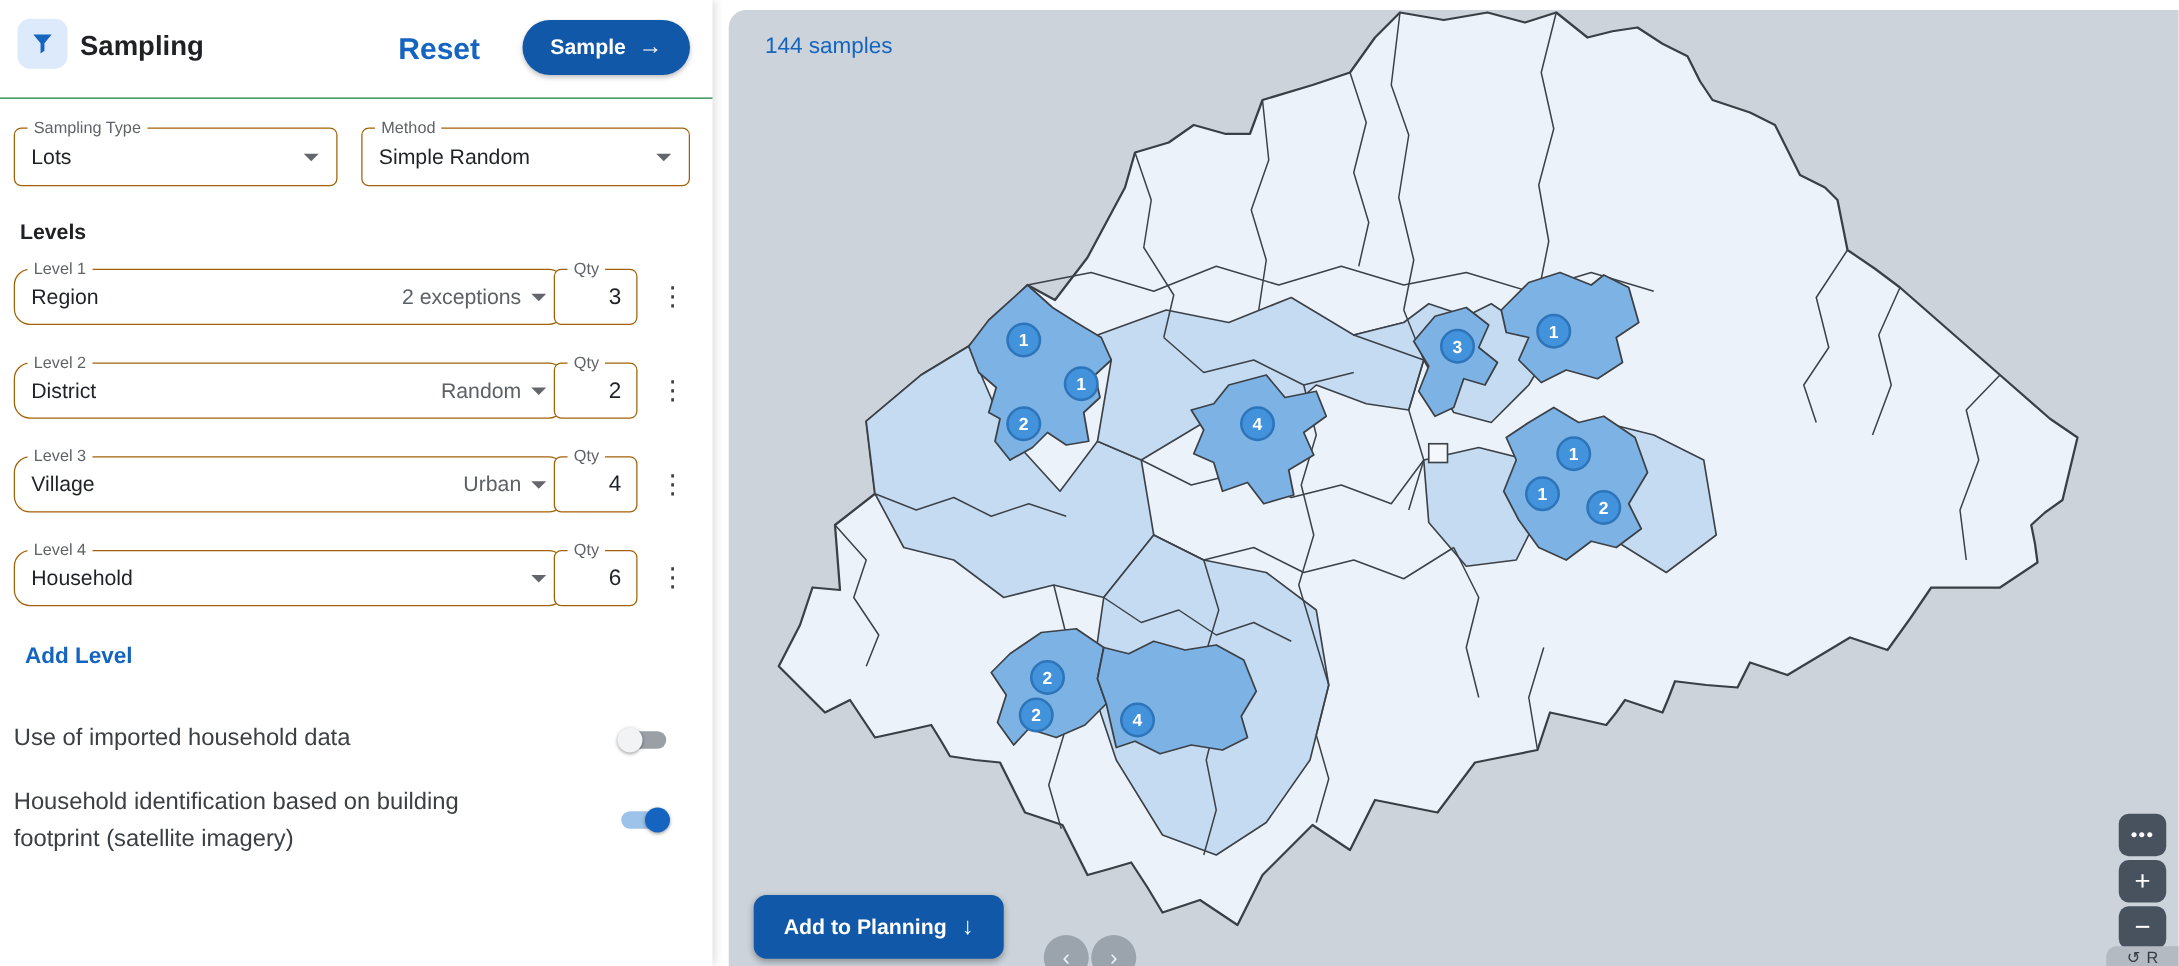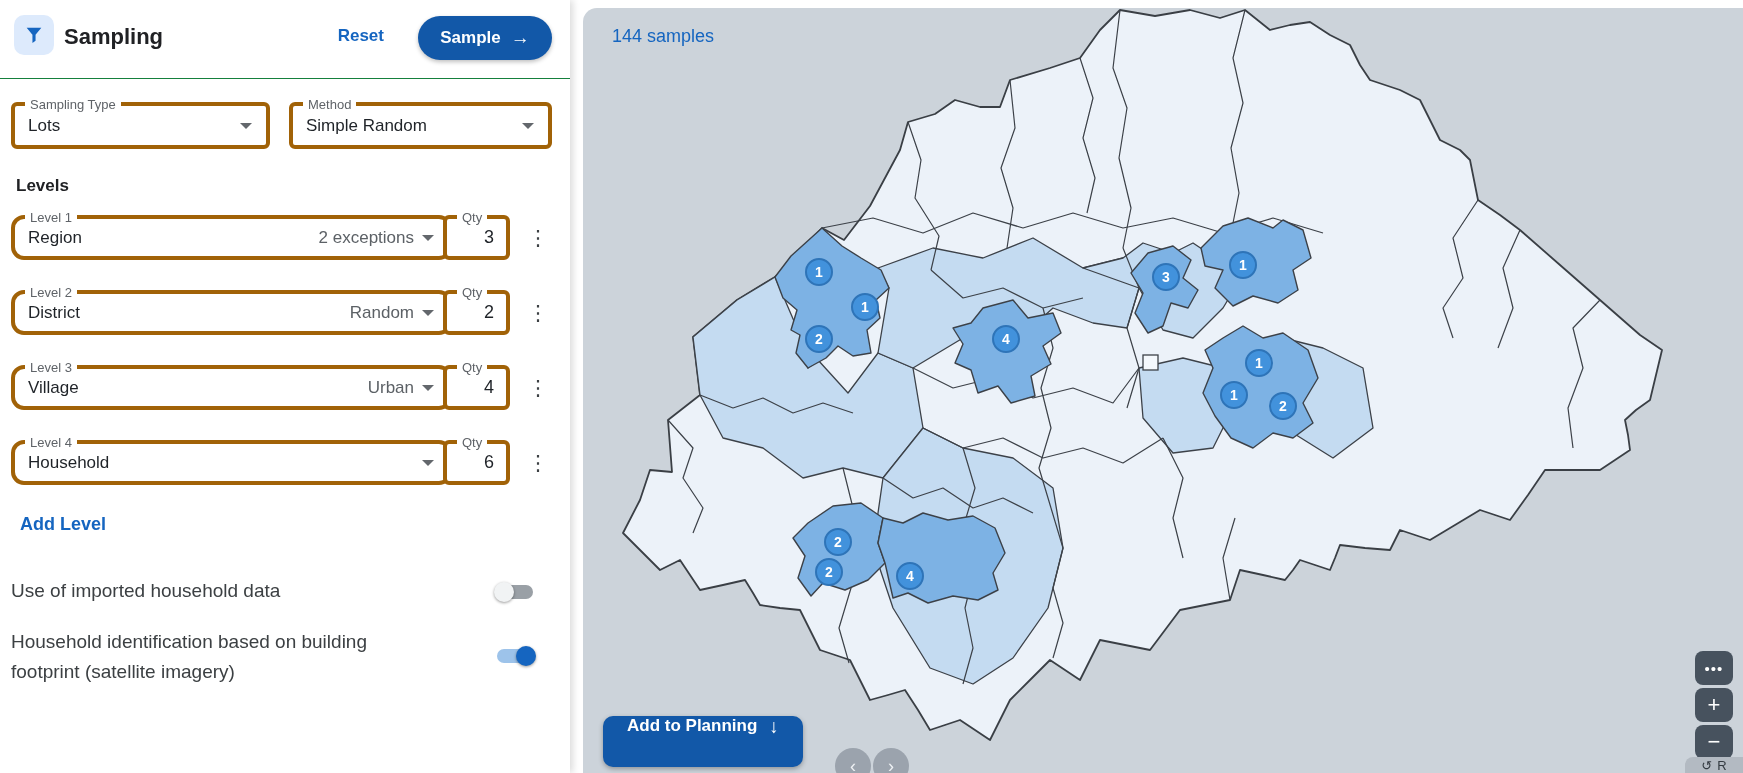--- a/index.html
+++ b/index.html
@@ -7,29 +7,29 @@
               font-family:"Liberation Sans", sans-serif; }
   .app { position:relative; width:1743px; height:773px; }
 
   
   .panel { position:absolute; left:0; top:0; width:570px; height:773px; background:#fff;
            box-shadow:3px 0 7px rgba(0,0,0,.14); z-index:2; }
   .panel-header { position:relative; height:79px; border-bottom:1px solid #15803d; }
   .funnel-box { position:absolute; left:14px; top:15px; width:40px; height:40px; border-radius:10px;
                 background:#ddeafc; display:flex; align-items:center; justify-content:center; }
   .page-title { position:absolute; left:64px; top:24px; font-size:22px; font-weight:bold; color:#202124; }
-  .reset-link { position:absolute; right:186px; top:26px; font-size:17px; font-weight:bold; color:#1565c0; cursor:pointer; }
+  .reset-link { position:absolute; right:186px; top:26px; font-size:24px; font-weight:bold; color:#1565c0; cursor:pointer; }
   .sample-btn { position:absolute; right:18px; top:16px; width:134px; height:44px; border:none; border-radius:24px;
                 background:#1258a8; color:#fff; font-size:17px; font-weight:bold; cursor:pointer;
                 display:flex; align-items:center; justify-content:center; gap:10px;
                 font-family:"Liberation Sans", sans-serif; box-shadow:0 2px 4px rgba(0,0,0,.25); }
   .arrow-glyph { font-size:19px; font-weight:bold; }
 
   
-  .field { position:absolute; border:4px solid #a16207; border-radius:6px; background:#fff; }
+  .field { position:absolute; border:1px solid #a16207; border-radius:6px; background:#fff; }
   .field .flabel { position:absolute; top:-9px; left:10px; background:#fff; padding:0 5px;
                    font-size:13px; color:#5f6368; white-space:nowrap; }
   .field .fvalue { position:absolute; left:13px; top:50%; transform:translateY(-50%);
                    font-size:17px; color:#1f2328; white-space:nowrap; }
   .caret { width:0; height:0; border-left:6px solid transparent; border-right:6px solid transparent;
            border-top:6px solid #63676c; display:inline-block; }
   .field .caret-end { position:absolute; right:14px; top:50%; transform:translateY(-50%); }
   .suffix { position:absolute; right:14px; top:50%; transform:translateY(-50%);
             display:flex; align-items:center; gap:8px; font-size:17px; color:#5c6166; }
 
@@ -64,21 +64,21 @@
   .sw2 { left:494px; top:644px; }
 
   
   .map-card { position:absolute; left:583px; top:8px; right:0; bottom:0; background:#ccd3da;
               border-radius:14px 0 0 0; overflow:hidden; z-index:1; }
   .map-svg { position:absolute; left:0; top:0; }
   .samples-label { position:absolute; left:29px; top:18px; font-size:18px; font-weight:normal; color:#1565c0; }
 
   .add-planning-btn { position:absolute; left:20px; top:708px; height:51px; padding:0 24px; border:none;
                       border-radius:10px; background:#1258a8; color:#fff; font-size:17px; font-weight:bold;
-                      display:flex; gap:12px; cursor:pointer;
+                      display:flex; align-items:center; gap:12px; cursor:pointer;
                       font-family:"Liberation Sans", sans-serif; box-shadow:0 2px 5px rgba(0,0,0,.3); }
   .pager { position:absolute; top:740px; width:36px; height:36px; border-radius:50%; background:#9ba3ad;
            color:#eef1f4; display:flex; align-items:center; justify-content:center; font-size:18px; cursor:pointer; }
   .pager-prev { left:252px; } .pager-next { left:290px; }
 
   .map-ctl { position:absolute; right:10px; width:38px; height:34px; border-radius:8px; background:#47525e;
              color:#fff; display:flex; align-items:center; justify-content:center; cursor:pointer;
              font-size:22px; line-height:1; }
   .ctl-more { top:643px; font-size:15px; letter-spacing:1px; }
   .ctl-zoom-in { top:680px; }

